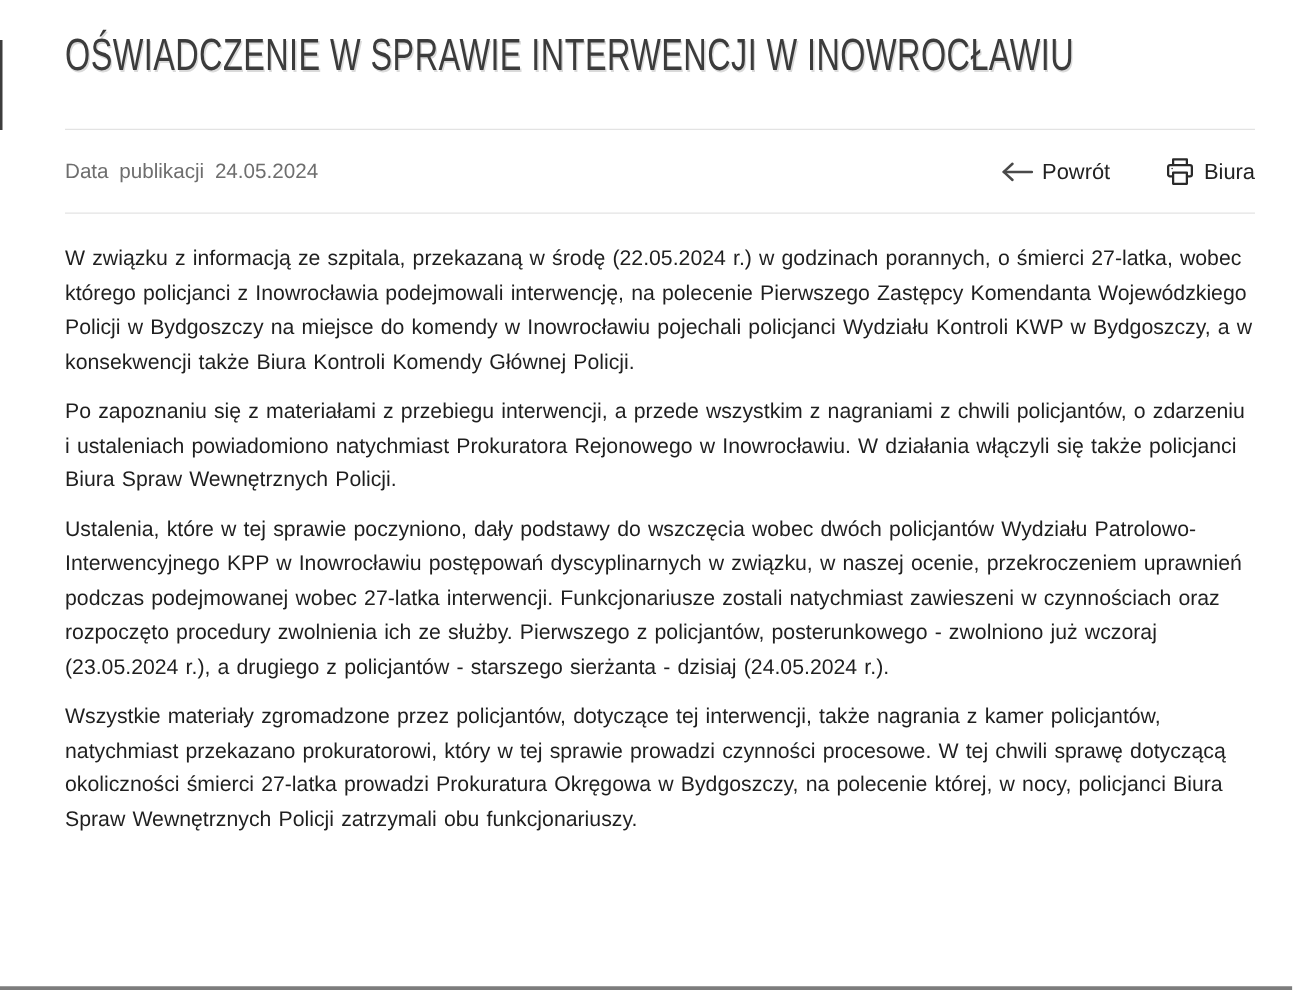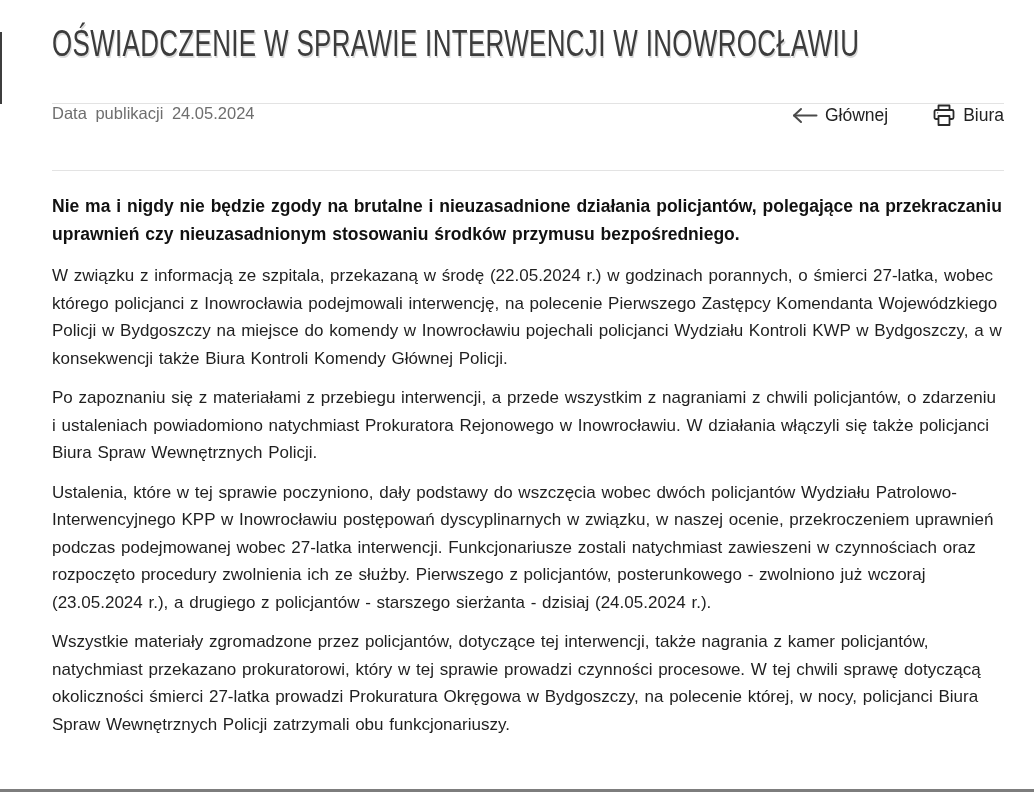--- a/index.html
+++ b/index.html
@@ -51,21 +51,21 @@
   }
   .divider {
     border: 0;
     border-top: 1px solid #e3e3e3;
     margin: 0;
   }
   .divider-top { margin-top: 35px; }
   .meta-row {
     height: 66px;
     display: flex;
-    align-items: flex-start;
+    align-items: center;
     justify-content: space-between;
     gap: 20px;
   }
   .pub-date {
     color: #6e6e6e;
     font-size: 16.5px;
     word-spacing: 4px;
   }
   .actions {
     display: flex;
@@ -115,40 +115,39 @@
         <span>24.05.2024</span>
       </div>
       <div class="actions">
         <a class="action-link">
           <span class="icon">
             <svg width="27" height="17" viewBox="0 0 27 17" fill="none" stroke="#4a4a4a" stroke-width="2" stroke-linecap="round" stroke-linejoin="round">
               <path d="M25.5 8.5 H3"></path>
               <path d="M10 2 L3 8.5 L10 15"></path>
             </svg>
           </span>
-          <span>Głównej</span>
+          <span>Powrót</span>
         </a>
         <a class="action-link">
           <span class="icon">
             <svg width="24" height="23" viewBox="0 0 24 23" fill="none" stroke="#2a2a2a" stroke-width="1.8" stroke-linejoin="round">
               <rect x="6.5" y="1.5" width="11" height="5.5" fill="#ffffff"></rect>
               <rect x="2.5" y="6" width="19" height="9" rx="1.5" fill="#ffffff"></rect>
               <rect x="6.5" y="12" width="11" height="9" fill="#ffffff"></rect>
               <circle cx="5.7" cy="8.8" r="0.6" fill="#2a2a2a" stroke="none"></circle>
             </svg>
           </span>
           <span>Biura</span>
         </a>
       </div>
     </div>
 
     <hr class="divider">
 
     <div class="article">
-      <p class="lead">Nie ma i nigdy nie będzie zgody na brutalne i nieuzasadnione działania policjantów, polegające na przekraczaniu uprawnień czy nieuzasadnionym stosowaniu środków przymusu bezpośredniego.</p>
       <p>W związku z informacją ze szpitala, przekazaną w środę (22.05.2024 r.) w godzinach porannych, o śmierci 27-latka, wobec którego policjanci z Inowrocławia podejmowali interwencję, na polecenie Pierwszego Zastępcy Komendanta Wojewódzkiego Policji w Bydgoszczy na miejsce do komendy w Inowrocławiu pojechali policjanci Wydziału Kontroli KWP w Bydgoszczy, a w konsekwencji także Biura Kontroli Komendy Głównej Policji.</p>
       <p>Po zapoznaniu się z materiałami z przebiegu interwencji, a przede wszystkim z nagraniami z chwili policjantów, o zdarzeniu i ustaleniach powiadomiono natychmiast Prokuratora Rejonowego w Inowrocławiu. W działania włączyli się także policjanci Biura Spraw Wewnętrznych Policji.</p>
       <p>Ustalenia, które w tej sprawie poczyniono, dały podstawy do wszczęcia wobec dwóch policjantów Wydziału Patrolowo-Interwencyjnego KPP w Inowrocławiu postępowań dyscyplinarnych w związku, w naszej ocenie, przekroczeniem uprawnień podczas podejmowanej wobec 27-latka interwencji. Funkcjonariusze zostali natychmiast zawieszeni w czynnościach oraz rozpoczęto procedury zwolnienia ich ze służby. Pierwszego z policjantów, posterunkowego - zwolniono już wczoraj (23.05.2024 r.), a drugiego z policjantów - starszego sierżanta - dzisiaj (24.05.2024 r.).</p>
       <p>Wszystkie materiały zgromadzone przez policjantów, dotyczące tej interwencji, także nagrania z kamer policjantów, natychmiast przekazano prokuratorowi, który w tej sprawie prowadzi czynności procesowe. W tej chwili sprawę dotyczącą okoliczności śmierci 27-latka prowadzi Prokuratura Okręgowa w Bydgoszczy, na polecenie której, w nocy, policjanci Biura Spraw Wewnętrznych Policji zatrzymali obu funkcjonariuszy.</p>
     </div>
 
   </div>
 
   <div class="bottom-bar"></div>
 </div>

